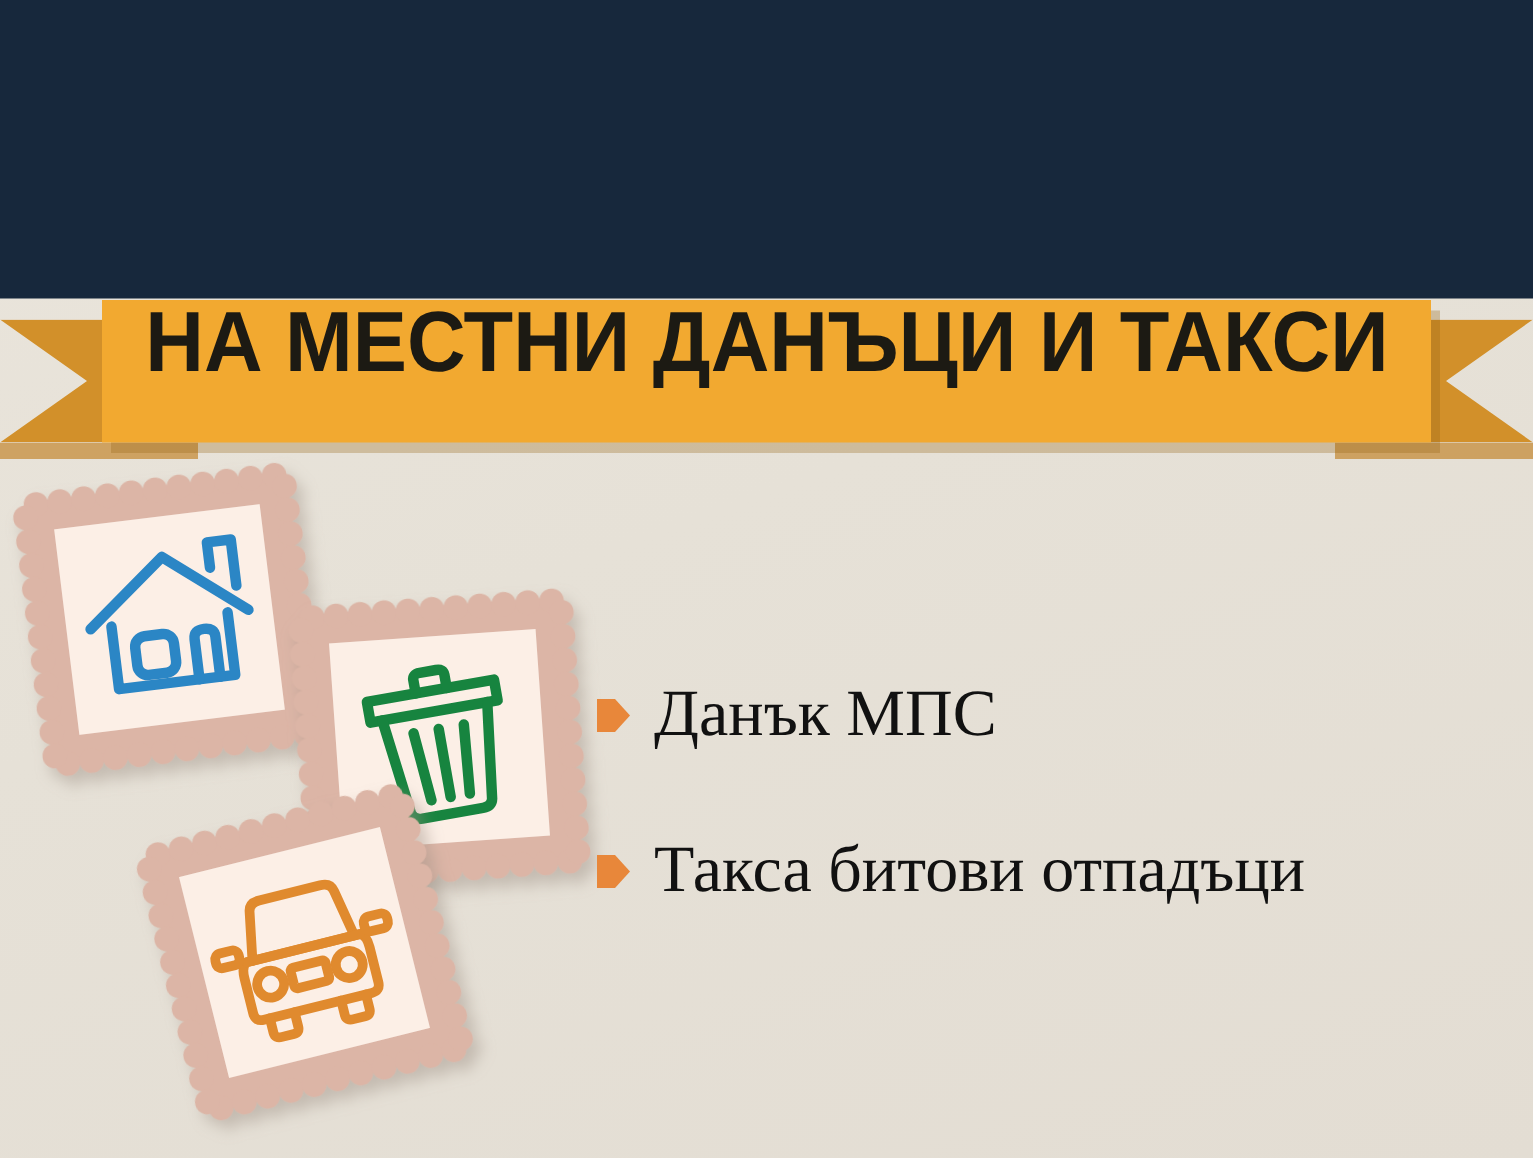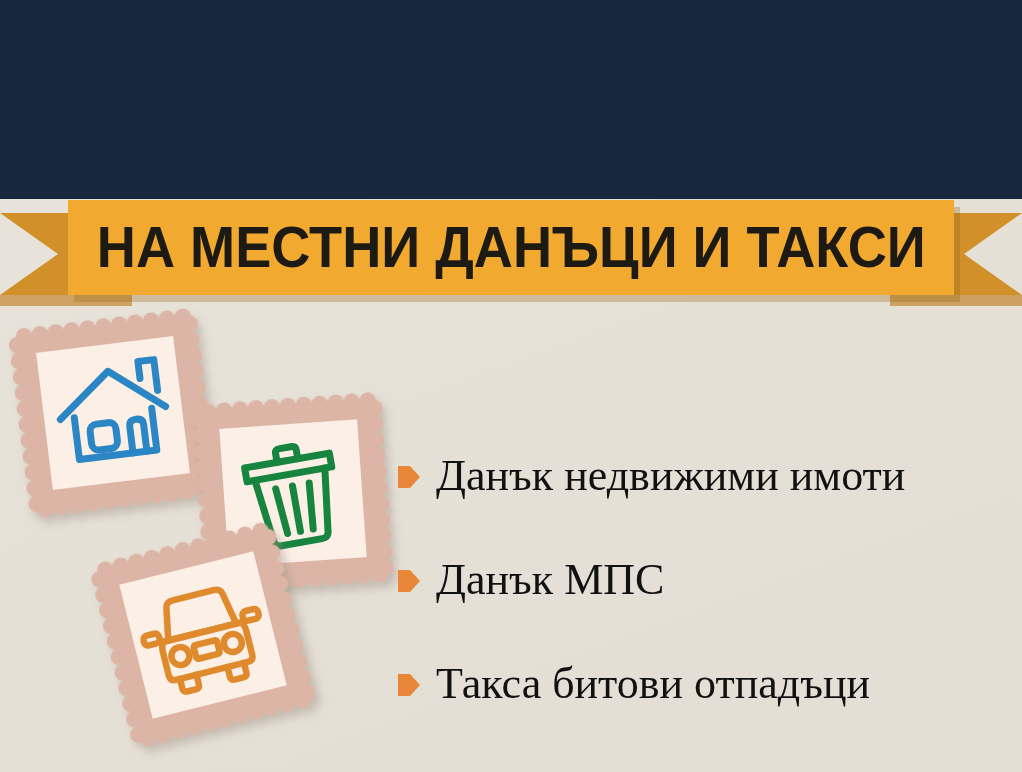--- a/index.html
+++ b/index.html
@@ -88,21 +88,21 @@
   .ribbon-tail-shadow.right { right: 0; clip-path: polygon(0 0, 132px 0, 132px 11px, 0 11px); }
 
   #ribbon-panel {
     position: absolute;
     left: 68px; top: 0;
     width: 886px;
     height: 95px;
     background: #f2a930;
     box-shadow: 6px 7px 0 rgba(150, 100, 20, 0.30);
     display: flex;
-    align-items: center;
+    align-items: flex-start;
     justify-content: center;
   }
   #ribbon-text {
     color: #1c1a13;
     font-family: "Liberation Sans", sans-serif;
     font-weight: bold;
     font-size: 57px;
     line-height: 57px;
     letter-spacing: 0px;
     transform: scaleX(0.95);
@@ -431,28 +431,20 @@
       <rect x="36" y="82" width="16" height="10" rx="4"></rect>
       <rect x="138" y="82" width="16" height="10" rx="4"></rect>
       <path d="M62 132 L62 142 Q62 146 67 146 L75 146 Q79 146 79 142 L79 132"></path>
       <path d="M111 132 L111 142 Q111 146 116 146 L124 146 Q128 146 128 142 L128 132"></path>
     </g>
   </svg>
 </div>
 
 <div id="bullet-list">
 
-  <div class="bullet-row">
-    <span class="bullet-marker">
-      <svg viewBox="0 0 22 26" xmlns="http://www.w3.org/2000/svg">
-        <path d="M0 2 L12 2 L22 13 L12 24 L0 24 Z" fill="#e8873a"></path>
-      </svg>
-    </span>
-    <span class="bullet-label">Данък недвижими имоти</span>
-  </div>
 
   <div class="bullet-row">
     <span class="bullet-marker">
       <svg viewBox="0 0 22 26" xmlns="http://www.w3.org/2000/svg">
         <path d="M0 2 L12 2 L22 13 L12 24 L0 24 Z" fill="#e8873a"></path>
       </svg>
     </span>
     <span class="bullet-label">Данък МПС</span>
   </div>
 

